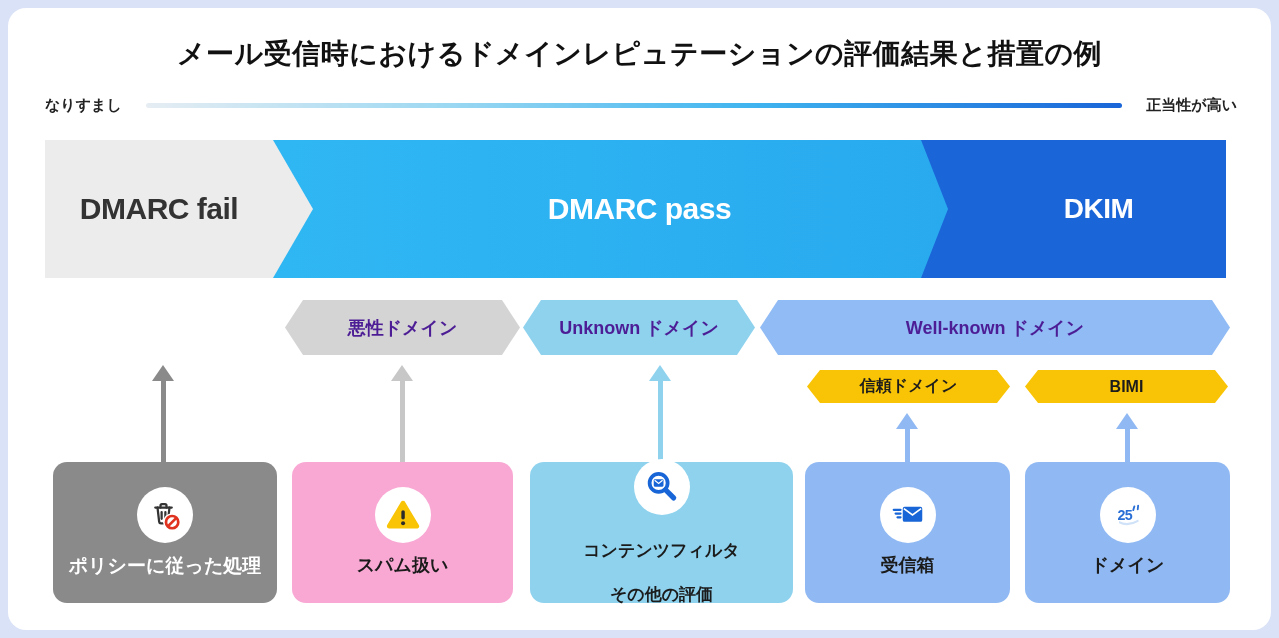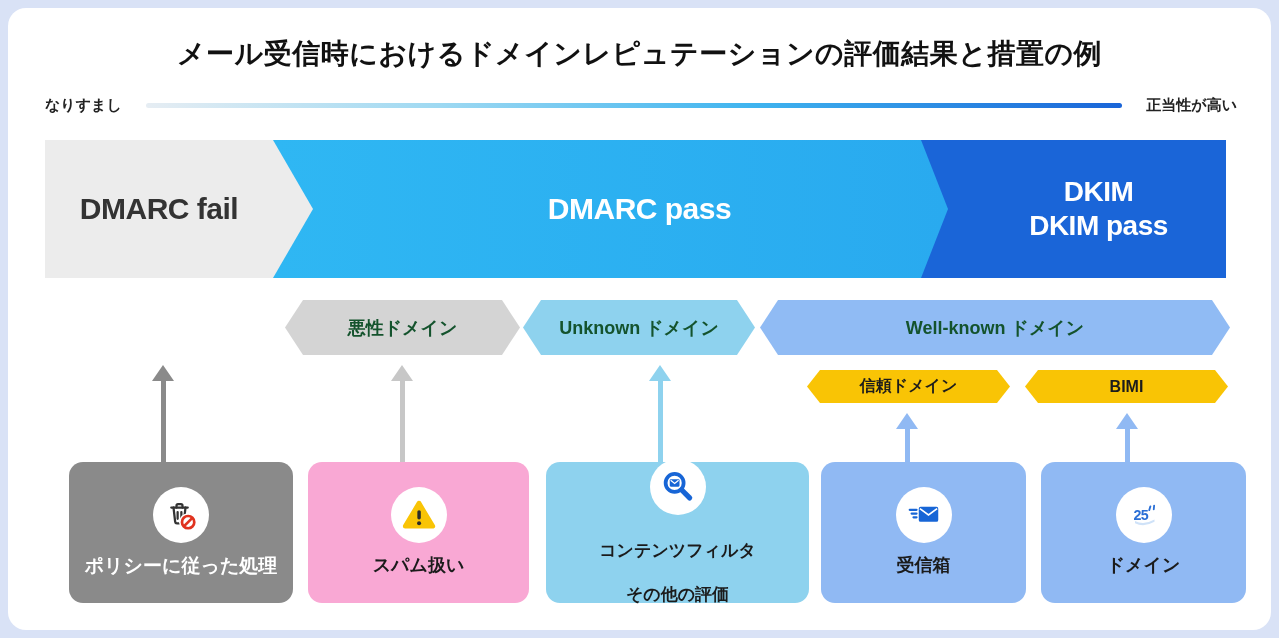--- a/index.html
+++ b/index.html
@@ -42,21 +42,21 @@
     justify-content:center;padding-left:58px;box-sizing:border-box;
   }
   .seg-text{font-size:30px;font-weight:bold;letter-spacing:-0.5px;white-space:nowrap;}
   .seg-fail .seg-text{color:#333;}
   .seg-pass .seg-text,.seg-dkim .seg-text{color:#fff;}
   .seg-dkim .seg-text{text-align:center;font-size:28px;line-height:1.2;}
   
   .hex{
     position:absolute;top:292px;height:55px;display:flex;align-items:center;justify-content:center;
     clip-path:polygon(18px 0, calc(100% - 18px) 0, 100% 50%, calc(100% - 18px) 100%, 18px 100%, 0 50%);
-    font-size:18px;font-weight:bold;color:#14532d;white-space:nowrap;
+    font-size:18px;font-weight:bold;color:#4c1d95;white-space:nowrap;
   }
   .hex1{left:36px;width:234px;background:#8a8a8a;color:#fff;}
   .hex2{left:277px;width:235px;background:#d4d4d4;}
   .hex3{left:515px;width:232px;background:#8ed2ee;}
   .hex4{left:752px;width:470px;background:#90bbf4;}
   
   .tag{
     position:absolute;top:362px;height:33px;display:flex;align-items:center;justify-content:center;
     clip-path:polygon(13px 0, calc(100% - 13px) 0, 100% 50%, calc(100% - 13px) 100%, 13px 100%, 0 50%);
     background:#f9c405;font-size:16px;font-weight:bold;color:#1c1c1c;white-space:nowrap;
@@ -72,21 +72,20 @@
   .arr1{left:144px;} .arr1 .head{border-bottom:16px solid #8a8a8a;} .arr1 .shaft{background:#8a8a8a;}
   .arr2{left:383px;} .arr2 .head{border-bottom:16px solid #c7c7c7;} .arr2 .shaft{background:#c7c7c7;}
   .arr3{left:641px;} .arr3 .head{border-bottom:16px solid #8ed2ee;} .arr3 .shaft{background:#8ed2ee;}
   .arr4{left:888px;} .arr4 .head{border-bottom:16px solid #90b9f3;} .arr4 .shaft{background:#90b9f3;}
   .arr5{left:1108px;} .arr5 .head{border-bottom:16px solid #90b9f3;} .arr5 .shaft{background:#90b9f3;}
   
   .box{
     position:absolute;top:454px;height:141px;border-radius:14px;
     display:flex;flex-direction:column;align-items:center;justify-content:center;gap:10px;
     box-sizing:border-box;
-    margin-left:16px;
   }
   .box1{left:45px;width:224px;background:#8a8a8a;}
   .box2{left:284px;width:221px;background:#f9a8d4;}
   .box3{left:522px;width:263px;background:#8ed2ee;gap:25px;}
   .box4{left:797px;width:205px;background:#90b9f3;}
   .box5{left:1017px;width:205px;background:#90b9f3;}
   .icon-circle{
     width:56px;height:56px;border-radius:50%;background:#fff;
     display:flex;align-items:center;justify-content:center;flex:0 0 auto;
   }
@@ -110,21 +109,20 @@
 
     <div class="band-seg seg-fail">
       <span class="seg-text">DMARC fail</span>
     </div>
     <div class="band-seg seg-pass">
       <span class="seg-text">DMARC pass</span>
     </div>
     <div class="band-seg seg-dkim">
       <span class="seg-text">
         <span>DKIM</span><br>
-        <span>DKIM pass</span>
       </span>
     </div>
 
     <div class="hex hex2">悪性ドメイン</div>
     <div class="hex hex3">Unknown ドメイン</div>
     <div class="hex hex4">Well-known ドメイン</div>
 
     <div class="tag tag1">信頼ドメイン</div>
     <div class="tag tag2">BIMI</div>
 

